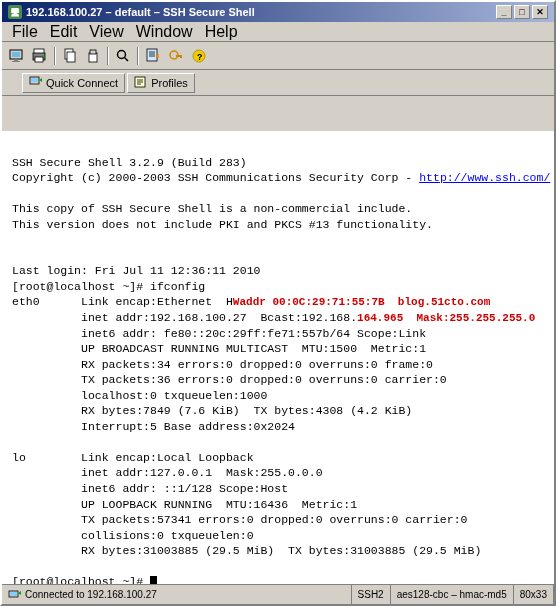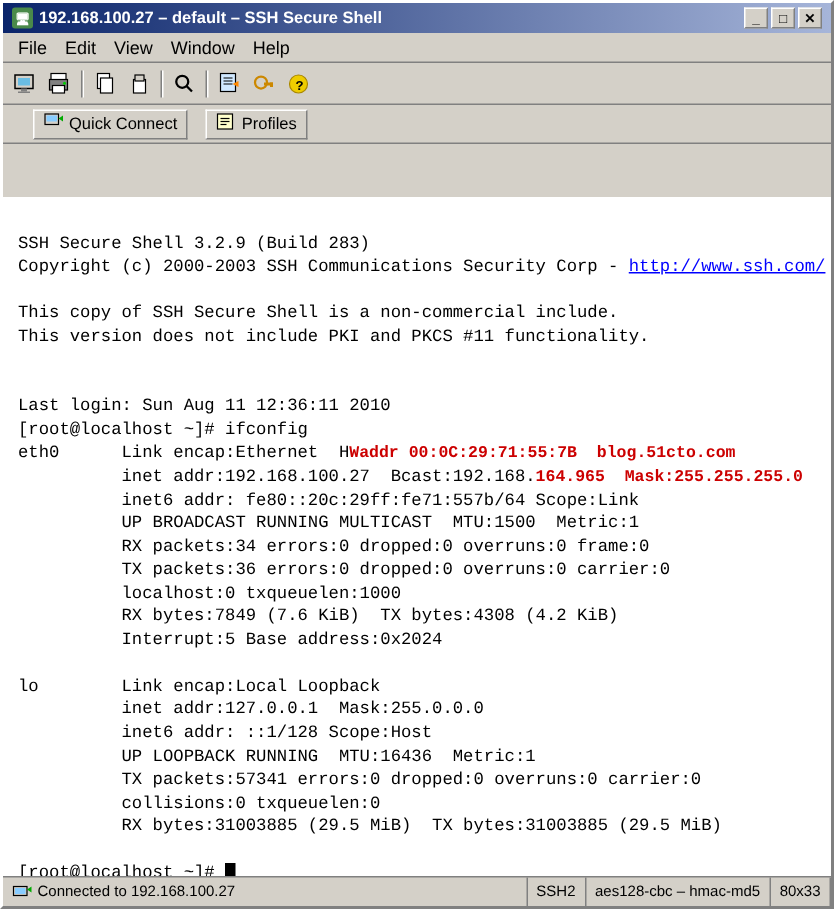--- a/index.html
+++ b/index.html
@@ -73,21 +73,21 @@
       background: #d4d0c8;
       display: flex;
       align-items: center;
       padding: 2px 4px;
       height: 20px;
       flex-shrink: 0;
       border-bottom: 1px solid #808080;
     }
     .menu-item {
       font-family: Tahoma, Arial, sans-serif;
-      font-size: 12px;
+      font-size: 16px;
       padding: 1px 6px;
       cursor: pointer;
       color: #000;
     }
     .toolbar {
       background: #d4d0c8;
       display: flex;
       align-items: center;
       padding: 2px 4px;
       gap: 1px;
@@ -111,21 +111,21 @@
       height: 18px;
       border-left: 1px solid #808080;
       border-right: 1px solid #ffffff;
       margin: 0 2px;
     }
     .nav-bar {
       background: #d4d0c8;
       display: flex;
       align-items: center;
       padding: 2px 20px;
-      gap: 12px;
+      gap: 2px;
       height: 26px;
       flex-shrink: 0;
       border-bottom: 1px solid #808080;
     }
     .nav-btn {
       display: flex;
       align-items: center;
       gap: 3px;
       padding: 2px 6px;
       font-family: Tahoma, Arial, sans-serif;
@@ -312,24 +312,24 @@
       <span>Profiles</span>
     </div>
   </div>
 
   <div class="terminal-area">
     <div class="terminal-line">&nbsp;</div>
     <div class="terminal-line">SSH Secure Shell 3.2.9 (Build 283)</div>
     <div class="terminal-line">Copyright (c) 2000-2003 SSH Communications Security Corp - <span class="link-text">http://www.ssh.com/</span></div>
     <div class="terminal-line">&nbsp;</div>
     <div class="terminal-line">This copy of SSH Secure Shell is a non-commercial include.</div>
-    <div class="terminal-line">This version does not include PKI and PKCS #11 functionality.</div>
-    <div class="terminal-line">&nbsp;</div>
-    <div class="terminal-line">&nbsp;</div>
-    <div class="terminal-line">Last login: Sun Aug 11 12:36:11 2010</div>
+    <div class="terminal-line">This version does not include PKI and PKCS #13 functionality.</div>
+    <div class="terminal-line">&nbsp;</div>
+    <div class="terminal-line">&nbsp;</div>
+    <div class="terminal-line">Last login: Fri Jul 11 12:36:11 2010</div>
     <div class="terminal-line">[root@localhost ~]# ifconfig</div>
     <div class="terminal-line">eth0      Link encap:Ethernet  H<span class="watermark">Waddr 00:0C:29:71:55:7B  blog.51cto.com</span></div>
     <div class="terminal-line">          inet addr:192.168.100.27  Bcast:192.168.<span class="watermark">164.965  Mask:255.255.255.0</span></div>
     <div class="terminal-line">          inet6 addr: fe80::20c:29ff:fe71:557b/64 Scope:Link</div>
     <div class="terminal-line">          UP BROADCAST RUNNING MULTICAST  MTU:1500  Metric:1</div>
     <div class="terminal-line">          RX packets:34 errors:0 dropped:0 overruns:0 frame:0</div>
     <div class="terminal-line">          TX packets:36 errors:0 dropped:0 overruns:0 carrier:0</div>
     <div class="terminal-line">          localhost:0 txqueuelen:1000</div>
     <div class="terminal-line">          RX bytes:7849 (7.6 KiB)  TX bytes:4308 (4.2 KiB)</div>
     <div class="terminal-line">          Interrupt:5 Base address:0x2024</div>

